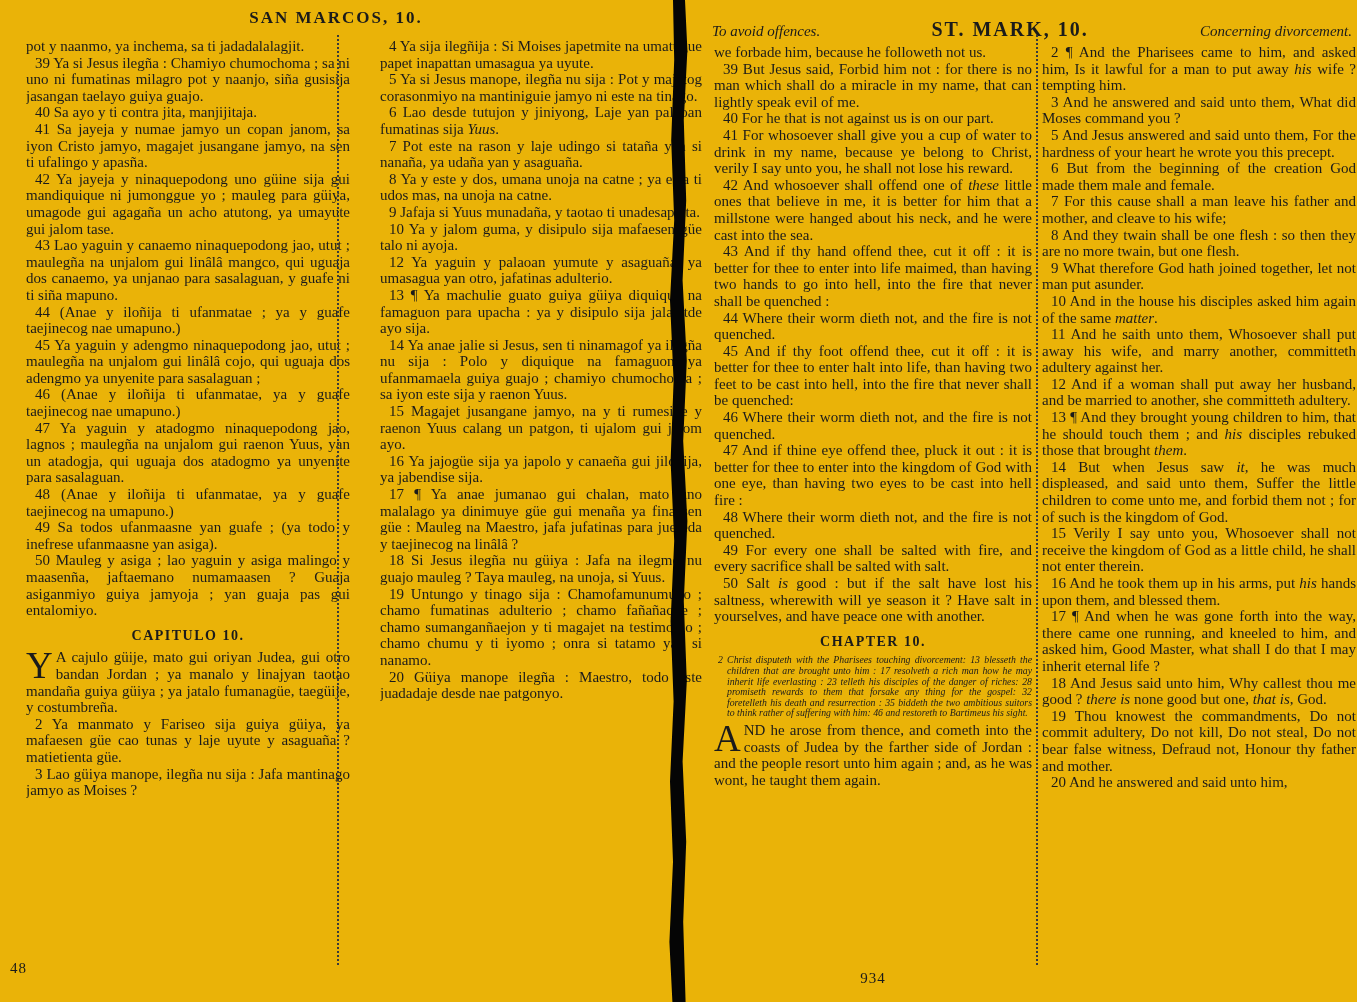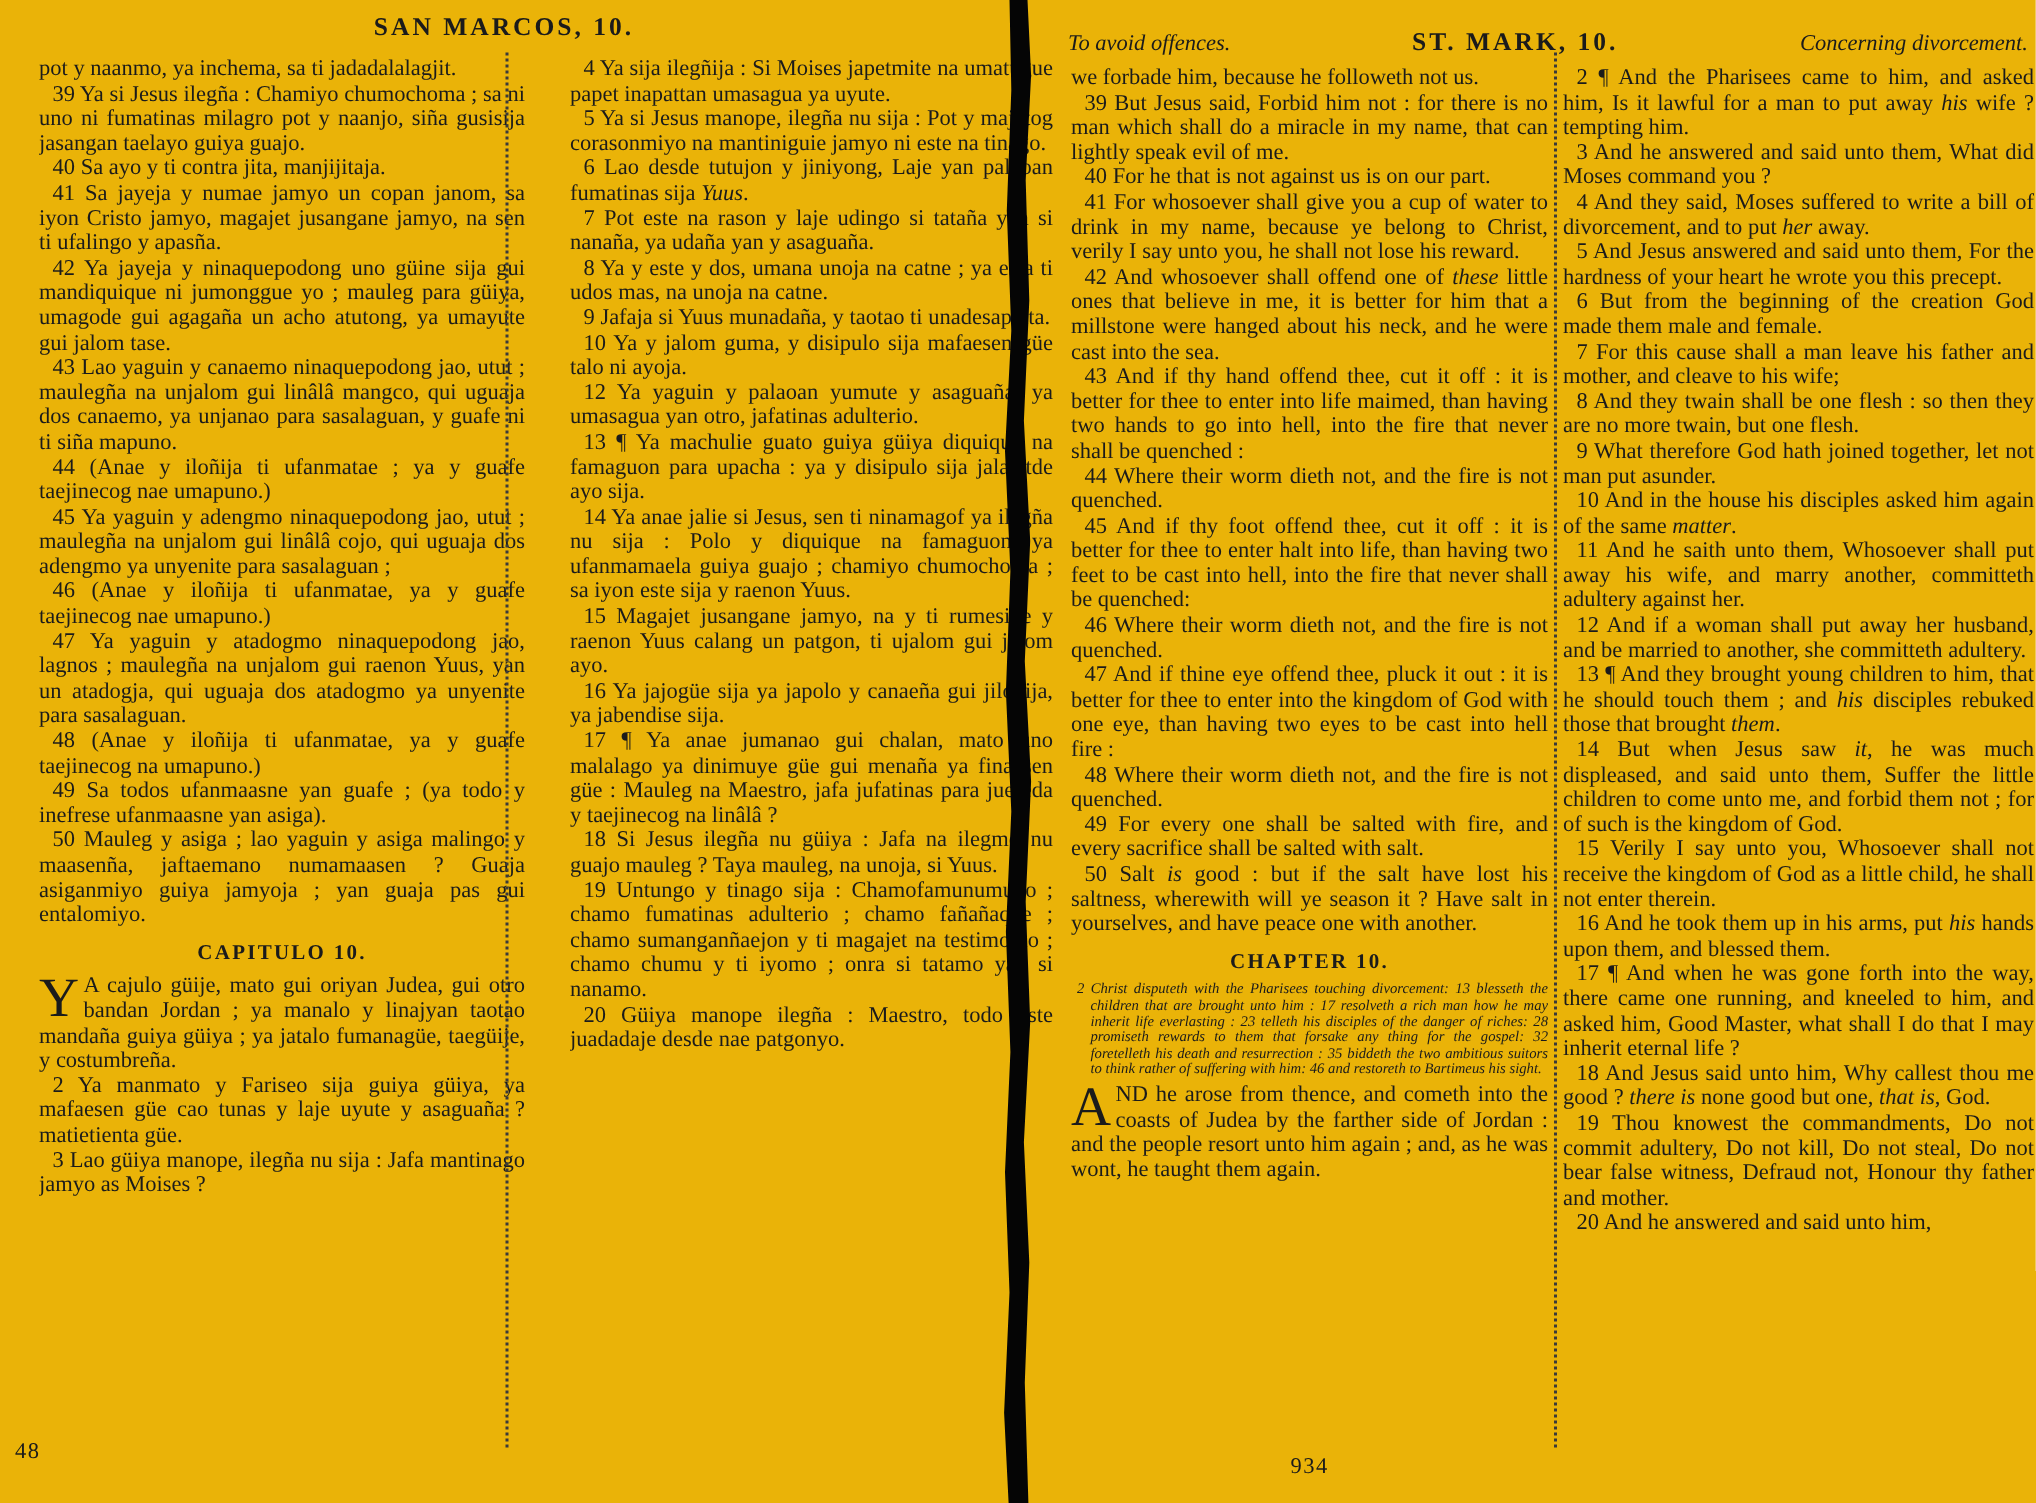--- a/index.html
+++ b/index.html
@@ -14,21 +14,21 @@
   
   .head-left{
     position:absolute;left:8px;top:8px;width:656px;
     text-align:center;font-size:17px;letter-spacing:2px;font-weight:600;
   }
   .head-right{
     position:absolute;left:712px;top:18px;width:640px;
     display:flex;justify-content:space-between;align-items:baseline;
   }
   .head-right .caption{font-style:italic;font-size:15px;}
-  .head-right .title{font-size:17px;letter-spacing:2px;font-weight:600;}
+  .head-right .title{font-size:20px;letter-spacing:2px;font-weight:600;}
 
   
   .col{
     position:absolute;top:38px;height:922px;overflow:hidden;
     font-size:15px;line-height:16.6px;text-align:justify;
   }
   .col.right{top:44px;height:924px;}
   #col-1{left:26px;width:324px;}
   #col-2{left:344px;width:322px;margin-left:36px;}
   #col-3{left:714px;width:318px;}
@@ -139,21 +139,20 @@
       <p class="para verse">49 For every one shall be salted with fire, and every sacrifice shall be salted with salt.</p>
       <p class="para verse">50 Salt <i>is</i> good : but if the salt have lost his saltness, wherewith will ye season it ? Have salt in yourselves, and have peace one with another.</p>
       <div class="chap-heading">CHAPTER 10.</div>
       <p class="para summary">2 Christ disputeth with the Pharisees touching divorcement: 13 blesseth the children that are brought unto him : 17 resolveth a rich man how he may inherit life everlasting : 23 telleth his disciples of the danger of riches: 28 promiseth rewards to them that forsake any thing for the gospel: 32 foretelleth his death and resurrection : 35 biddeth the two ambitious suitors to think rather of suffering with him: 46 and restoreth to Bartimeus his sight.</p>
       <p class="para dropcap-p"><span class="dropcap">A</span>ND he arose from thence, and cometh into the coasts of Judea by the farther side of Jordan : and the people resort unto him again ; and, as he was wont, he taught them again.</p>
     </div>
   <div class="col-rule" id="rule-right"></div>
   <div class="col right" id="col-4">
       <p class="para verse">2 ¶ And the Pharisees came to him, and asked him, Is it lawful for a man to put away <i>his</i> wife ? tempting him.</p>
       <p class="para verse">3 And he answered and said unto them, What did Moses command you ?</p>
-      <p class="para verse">4 And they said, Moses suffered to write a bill of divorcement, and to put <i>her</i> away.</p>
       <p class="para verse">5 And Jesus answered and said unto them, For the hardness of your heart he wrote you this precept.</p>
       <p class="para verse">6 But from the beginning of the creation God made them male and female.</p>
       <p class="para verse">7 For this cause shall a man leave his father and mother, and cleave to his wife;</p>
       <p class="para verse">8 And they twain shall be one flesh : so then they are no more twain, but one flesh.</p>
       <p class="para verse">9 What therefore God hath joined together, let not man put asunder.</p>
       <p class="para verse">10 And in the house his disciples asked him again of the same <i>matter</i>.</p>
       <p class="para verse">11 And he saith unto them, Whosoever shall put away his wife, and marry another, committeth adultery against her.</p>
       <p class="para verse">12 And if a woman shall put away her husband, and be married to another, she committeth adultery.</p>
       <p class="para verse">13 ¶ And they brought young children to him, that he should touch them ; and <i>his</i> disciples rebuked those that brought <i>them</i>.</p>
       <p class="para verse">14 But when Jesus saw <i>it</i>, he was much displeased, and said unto them, Suffer the little children to come unto me, and forbid them not ; for of such is the kingdom of God.</p>

